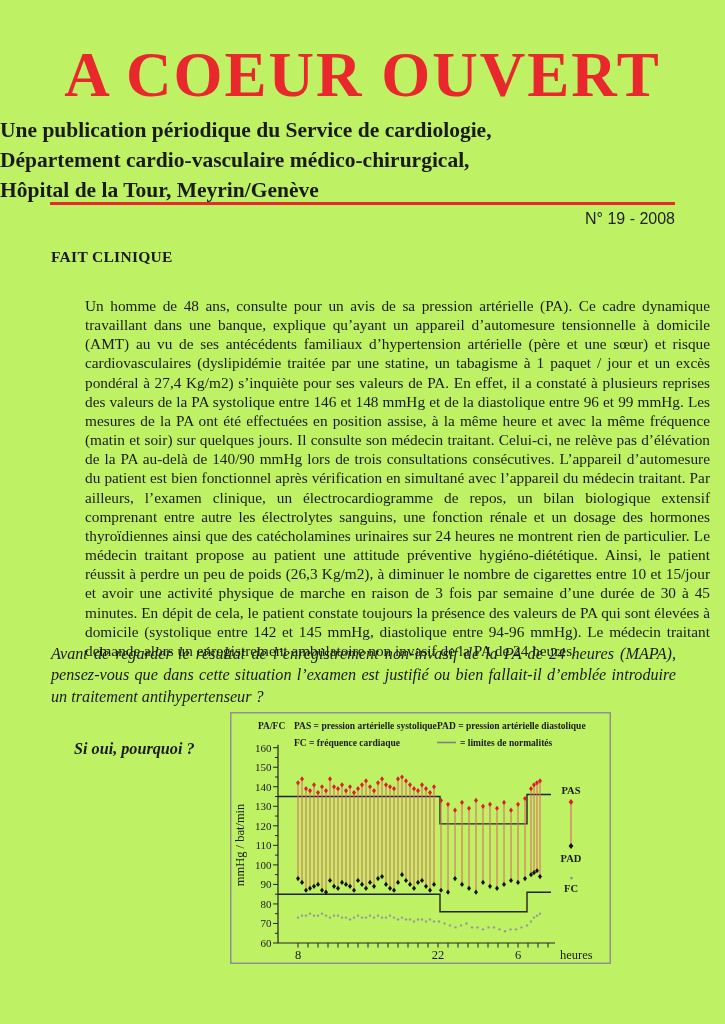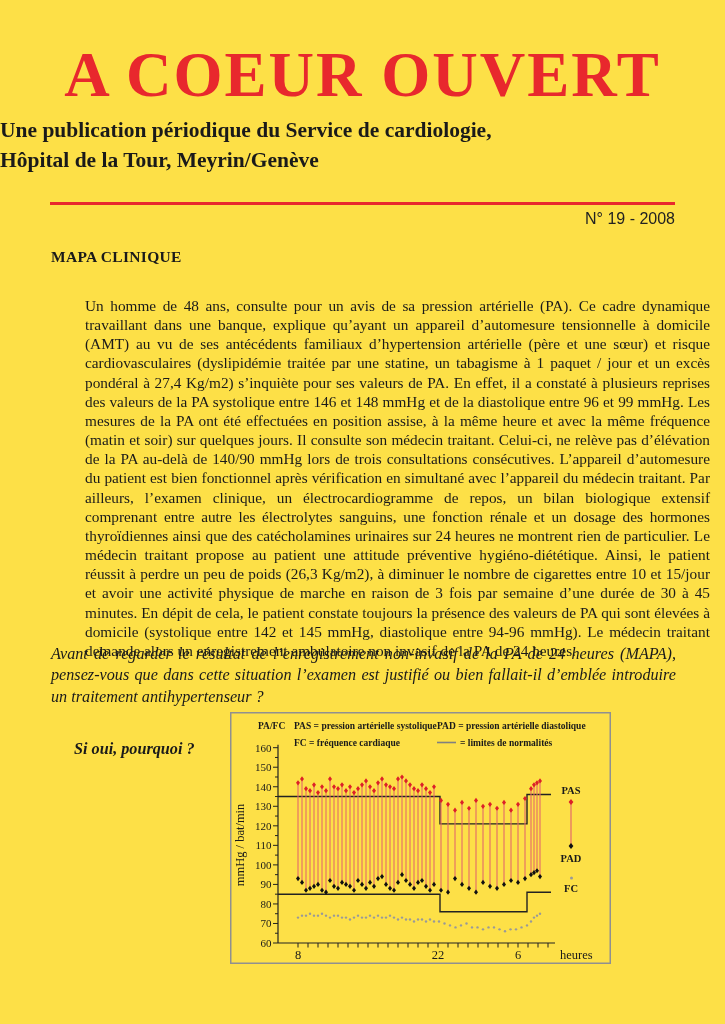--- a/index.html
+++ b/index.html
@@ -1,16 +1,16 @@
 <!DOCTYPE html>
 <html lang="fr"><head>
 <meta charset="utf-8">
 <style>
   html,body{margin:0;padding:0;background:#e9e9e9;}
-  .page{position:relative;width:725px;height:1024px;margin:0 auto;background:#fde047;
+  .page{position:relative;width:725px;height:1024px;margin:0 auto;background:#bef264;
         font-family:"Liberation Serif","DejaVu Serif",serif;color:#1a1a1a;overflow:hidden;}
   .title{position:absolute;top:42px;left:0;width:100%;text-align:center;
          font-weight:bold;font-size:63px;line-height:66px;letter-spacing:2px;}
   .subtitle{position:absolute;top:115px;left:0;width:100%;
             font-weight:bold;font-size:21.5px;line-height:30px;}
   .rule{position:absolute;top:202px;left:50px;width:625px;height:3px;}
   .issue{position:absolute;top:210px;right:50px;font-family:"Liberation Sans",sans-serif;
          font-size:16px;color:#222;}
   .heading{position:absolute;top:248px;left:51px;font-weight:bold;font-size:15.5px;letter-spacing:0.3px;}
   .body-text{position:absolute;top:296px;left:51px;width:625px;
@@ -29,28 +29,29 @@
 </style>
 </head>
 <body>
 
 <div class="page">
 
   <div class="title" style="color: rgb(232, 40, 45);">A COEUR OUVERT</div>
 
   <div class="subtitle">
     <div>Une publication périodique du Service de cardiologie,</div>
+    <div>Département cardio-vasculaire médico-chirurgical,</div>
     <div>Hôpital de la Tour, Meyrin/Genève</div>
   </div>
 
   <div class="rule" style="background: rgb(232, 40, 45);"></div>
 
   <div class="issue">N° 19 - 2008</div>
 
-  <div class="heading">MAPA CLINIQUE</div>
+  <div class="heading">FAIT CLINIQUE</div>
 
   <div class="body-text">Un homme de 48 ans, consulte pour un avis de sa pression artérielle (PA). Ce cadre dynamique travaillant dans une banque, explique qu’ayant un appareil d’automesure tensionnelle à domicile (AMT) au vu de ses antécédents familiaux d’hypertension artérielle (père et une sœur) et risque cardiovasculaires (dyslipidémie traitée par une statine, un tabagisme à 1 paquet / jour et un excès pondéral à 27,4 Kg/m2) s’inquiète pour ses valeurs de PA. En effet, il a constaté à plusieurs reprises des valeurs de la PA systolique entre 146 et 148 mmHg et de la diastolique entre 96 et 99 mmHg. Les mesures de la PA ont été effectuées en position assise, à la même heure et avec la même fréquence (matin et soir) sur quelques jours. Il consulte son médecin traitant. Celui-ci, ne relève pas d’élévation de la PA au-delà de 140/90 mmHg lors de trois consultations consécutives. L’appareil d’automesure du patient est bien fonctionnel après vérification en simultané avec l’appareil du médecin traitant. Par ailleurs, l’examen clinique, un électrocardiogramme de repos, un bilan biologique extensif comprenant entre autre les électrolytes sanguins, une fonction rénale et un dosage des hormones thyroïdiennes ainsi que des catécholamines urinaires sur 24 heures ne montrent rien de particulier. Le médecin traitant propose au patient une attitude préventive hygiéno-diététique. Ainsi, le patient réussit à perdre un peu de poids (26,3 Kg/m2), à diminuer le nombre de cigarettes entre 10 et 15/jour et avoir une activité physique de marche en raison de 3 fois par semaine d’une durée de 30 à 45 minutes. En dépit de cela, le patient constate toujours la présence des valeurs de PA qui sont élevées à domicile (systolique entre 142 et 145 mmHg, diastolique entre 94-96 mmHg). Le médecin traitant demande alors un enregistrement ambulatoire non invasif de la PA de 24 heures.</div>
 
   <div class="question">Avant de regarder le résultat de l’enregistrement non-invasif de la PA de 24 heures (MAPA), pensez-vous que dans cette situation l’examen est justifié ou bien fallait-il d’emblée introduire un traitement antihypertenseur ?</div>
 
   <div class="question2">Si oui, pourquoi ?</div>
 
   <div class="figure">
     <svg id="chart-svg" width="381" height="252" viewBox="0 0 381 252" xmlns="http://www.w3.org/2000/svg">
         <g>

